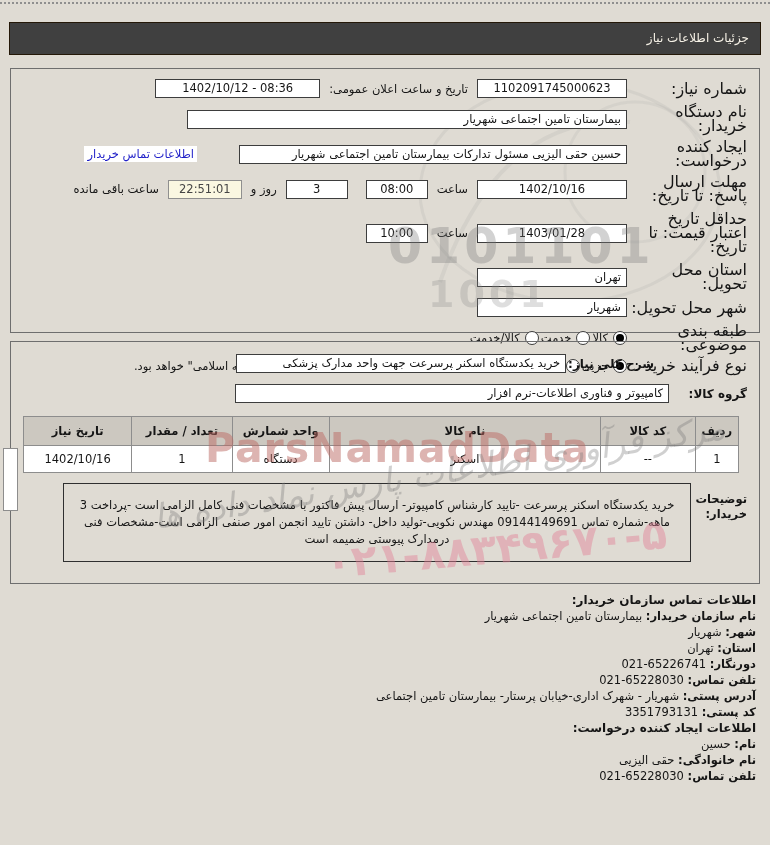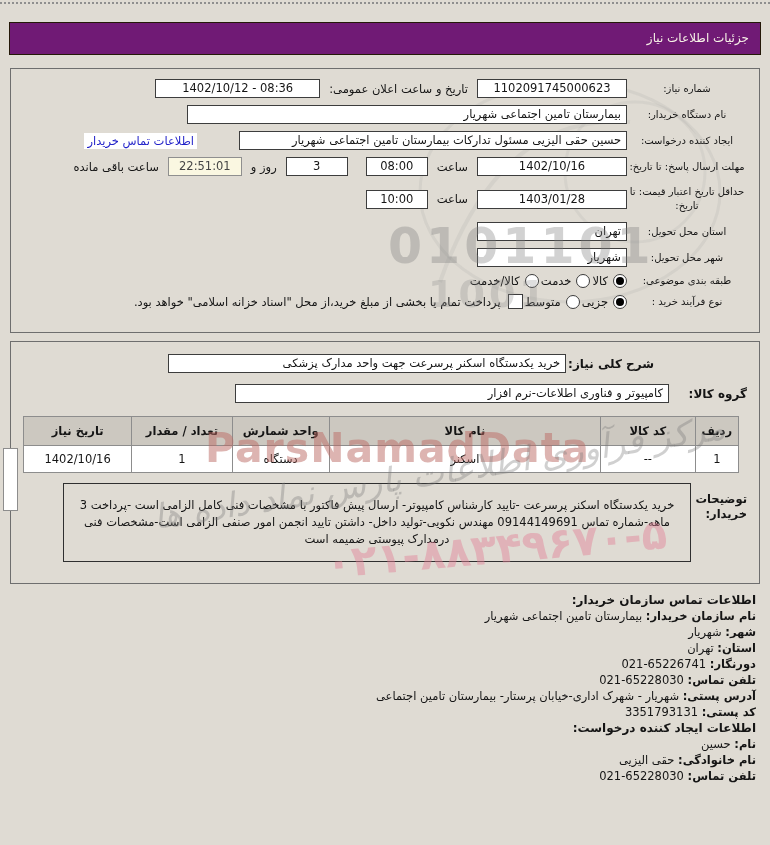--- a/index.html
+++ b/index.html
@@ -4,36 +4,36 @@
 <style>
   html,body{margin:0;padding:0;}
   body{
     width:770px;height:845px;position:relative;overflow:hidden;
     background:#DFDBD3;color:#151515;
     font-family:"DejaVu Sans",sans-serif;font-size:12px;direction:rtl;
   }
   .dotline{position:absolute;top:2px;left:0;right:0;height:0;border-top:2px dotted #8f8f8f;}
   .titlebar{
     position:absolute;top:22px;right:9px;left:9px;height:33px;box-sizing:border-box;
-    background:#701a75;border:1px solid #241808;color:#F6F1E6;
+    background:#404040;border:1px solid #241808;color:#F6F1E6;
     line-height:31px;padding-right:11px;font-size:12px;z-index:2;
   }
   .panel{position:absolute;right:10px;left:10px;border:1px solid #6e6e6e;box-sizing:border-box;padding:10px 12px 4px;z-index:2;}
   .panel1{top:68px;height:265px;}
   .panel2{top:341px;height:243px;}
   .prow{display:flex;align-items:center;margin-bottom:7px;}
-  .flabel{width:120px;flex-shrink:0;font-size:10px;line-height:14px;text-align:center;}
+  .flabel{width:120px;flex-shrink:0;font-size:16px;line-height:14px;}
   .lbl-inline{margin:0 9px;font-size:11.5px;white-space:nowrap;}
   .box{
     background:#fff;border:1px solid #3d3d3d;height:19px;line-height:17px;box-sizing:border-box;
     padding:0 5px;font-size:11.5px;white-space:nowrap;overflow:hidden;flex-shrink:0;
   }
   .ctr{text-align:center;}
   .w150{width:150px}.w165{width:165px}.w440{width:440px}.w388{width:388px}
-  .w62{width:62px}.w74{width:74px}.w330{width:398px}.w434{width:434px}
+  .w62{width:62px}.w74{width:74px}.w330{width:330px}.w434{width:434px}
   .gapR{margin-right:18px;}
   .cd{background:#FAF7E1;border:1px solid #8f8f8f;color:#454545;}
   .link{color:#1F1FC8;background:#ffffff;padding:1px 3px;margin-right:42px;font-size:11.5px;cursor:pointer;white-space:nowrap;}
   .rad{width:12px;height:12px;border:1px solid #3c3c3c;border-radius:50%;background:#fff;display:inline-block;position:relative;flex-shrink:0;margin-left:5px;}
   .rad.on::after{content:"";position:absolute;inset:2px;background:#000;border-radius:50%;}
   .chk{width:13px;height:13px;border:1px solid #3c3c3c;background:#fff;display:inline-block;flex-shrink:0;margin-left:7px;}
   .opt{display:flex;align-items:center;margin-left:2px;font-size:11.5px;white-space:nowrap;}
   .note{font-size:11.5px;white-space:nowrap;}
   .boldlbl{font-weight:bold;font-size:12px;white-space:nowrap;}
   .r-summary{display:flex;align-items:center;margin:2px 93px 11px 0;}

